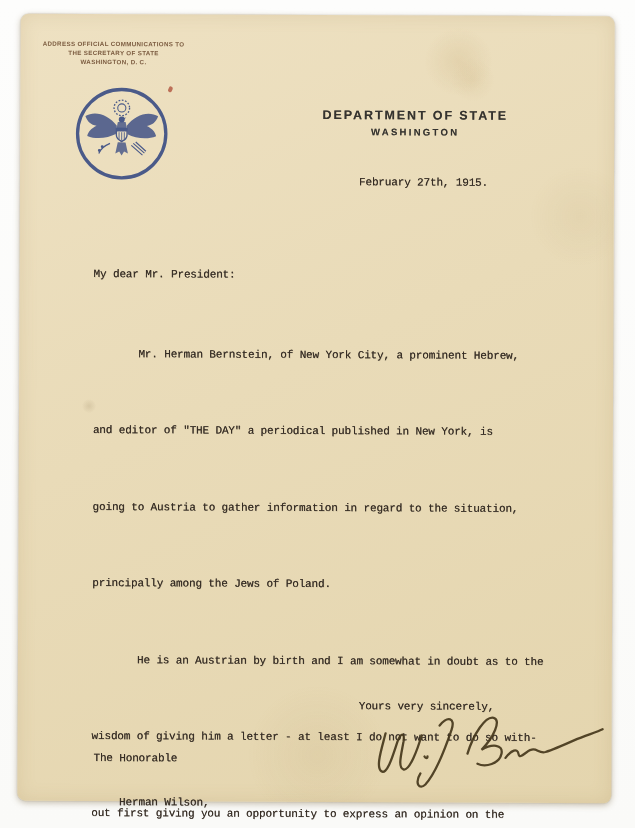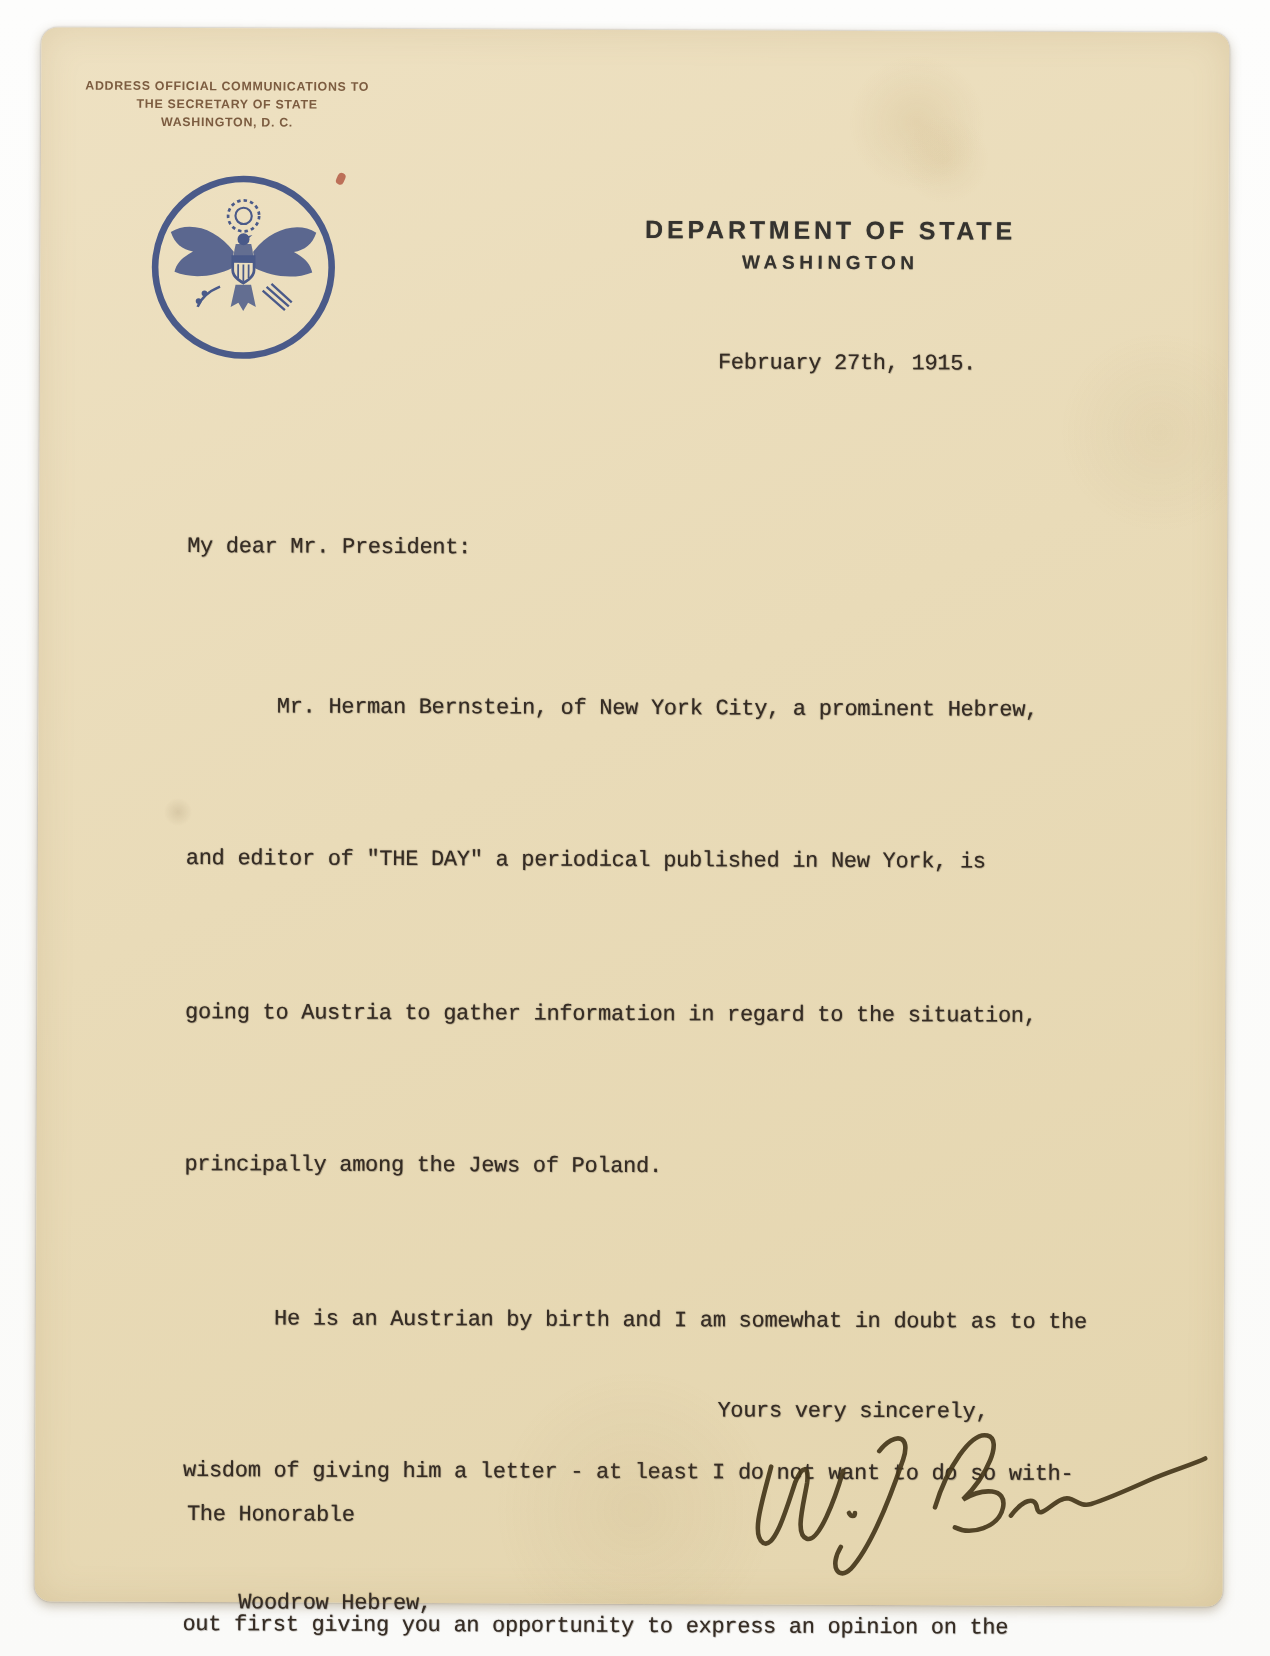--- a/index.html
+++ b/index.html
@@ -125,18 +125,18 @@
       <title>W. J. Bryan</title>
       <path d="M18,28 C14,44 8,62 14,66 C20,70 26,48 30,36 C34,26 37,28 36,36 C34,48 30,62 36,64 C42,66 50,44 54,30"></path>
       <path d="M57,51 C58,53 60,53 60,51"></path>
       <path d="M72,20 C80,10 88,12 84,24 C78,42 68,68 58,79 C52,85 47,78 53,68"></path>
       <path d="M100,48 C106,28 118,10 126,12 C134,14 126,32 114,44 C124,38 136,38 134,48 C132,58 118,62 110,58"></path>
       <path d="M138,52 C144,44 150,42 151,48 C152,54 158,46 163,44 C169,41 171,48 178,46 C186,43.5 196,39 207,34 C217,29.5 229,26 235,23"></path>
     </svg>
 
     <div class="tw recipient">
       <div>The Honorable</div>
-      <div>    Woodrow Hebrew,</div>
+      <div>    Herman Wilson,</div>
       
     </div>
 
   </div>
 </div>
 
 </body></html>

